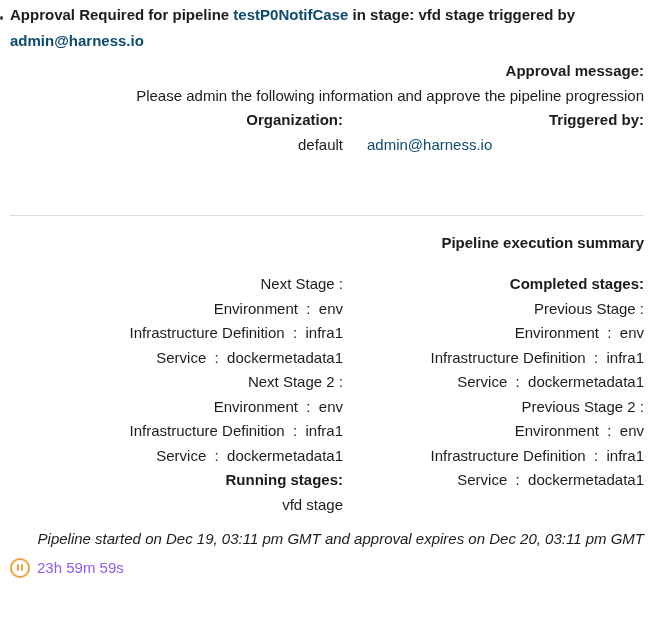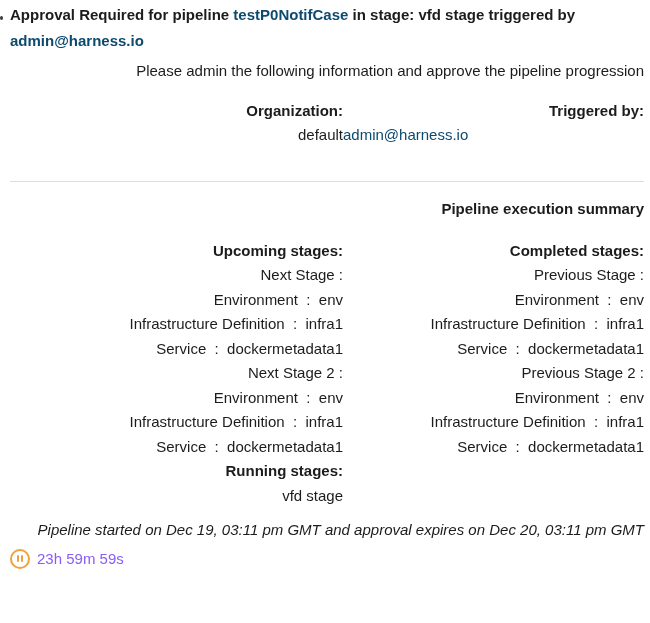--- a/index.html
+++ b/index.html
@@ -37,24 +37,25 @@
     text-decoration: none;
     cursor: pointer;
   }
   .approval-block {
     margin: 5px 0 0 0;
     line-height: 24.5px;
   }
   .bold { font-weight: 700; }
 
   .fields-grid {
-    margin-top: 15px;
+    margin-top: 0;
     display: grid;
     grid-template-columns: 333px 1fr;
     line-height: 24.5px;
+    gap: 24px;
   }
   .field { min-height: 24.5px; }
 
   hr.divider {
     border: none;
     border-top: 1px solid #dddddd;
     margin: 9px 0 0 0;
   }
 
   .summary-heading {
@@ -106,20 +107,21 @@
   }
 </style>
 </head>
 <body>
 
 <div class="artifact-dot"></div>
 
 <p class="title"><span data-bind="title.prefix">Approval Required for pipeline </span><a class="link" data-bind="title.pipeline_link">testP0NotifCase</a><span data-bind="title.middle"> in stage: vfd stage triggered by </span><a class="link" data-bind="title.user_link">admin@harness.io</a></p>
 
 <div class="approval-block">
+  <div class="bold" data-bind="approval_message.label">Approval message:</div>
   <div data-bind="approval_message.body">Please admin the following information and approve the pipeline progression</div>
 </div>
 
 <div class="fields-grid">
   <div class="field">
     <div class="bold" data-bind="details.organization.label">Organization:</div>
     <div data-bind="details.organization.value">default</div>
   </div>
   <div class="field">
     <div class="bold" data-bind="details.triggered_by.label">Triggered by:</div>
@@ -127,21 +129,20 @@
   </div>
   <div class="field"></div>
 </div>
 
 <hr class="divider">
 
 <p class="summary-heading" data-bind="summary.heading">Pipeline execution summary</p>
 
 <div class="summary-grid">
   <div class="summary-col">
-    <div class="line bold" data-bind="summary.left_lines.0">Upcoming stages:</div>
     <div class="line" data-bind="summary.left_lines.1">Next Stage :</div>
     <div class="line indent" data-bind="summary.left_lines.2">Environment  :  env</div>
     <div class="line indent" data-bind="summary.left_lines.3">Infrastructure Definition  :  infra1</div>
     <div class="line indent" data-bind="summary.left_lines.4">Service  :  dockermetadata1</div>
     <div class="line" data-bind="summary.left_lines.5">Next Stage 2 :</div>
     <div class="line indent" data-bind="summary.left_lines.6">Environment  :  env</div>
     <div class="line indent" data-bind="summary.left_lines.7">Infrastructure Definition  :  infra1</div>
     <div class="line indent" data-bind="summary.left_lines.8">Service  :  dockermetadata1</div>
     <div class="line bold" data-bind="summary.left_lines.9">Running stages:</div>
     <div class="line" data-bind="summary.left_lines.10">vfd stage</div>

